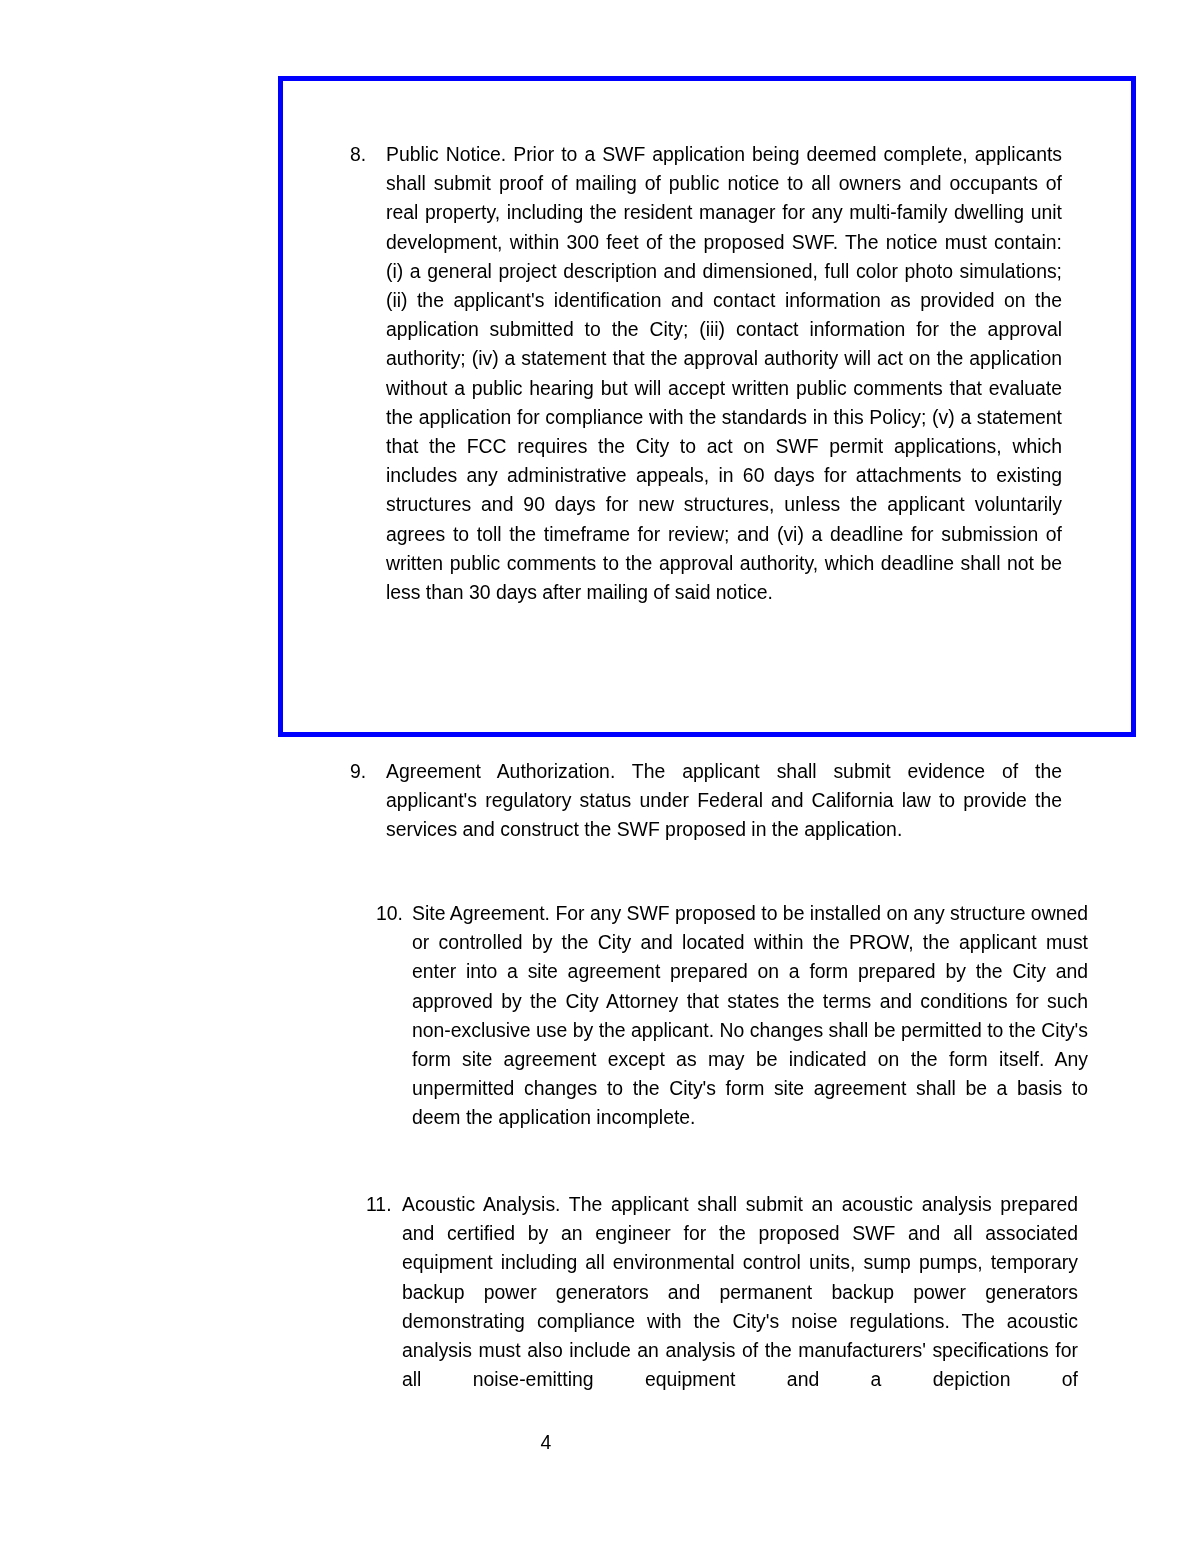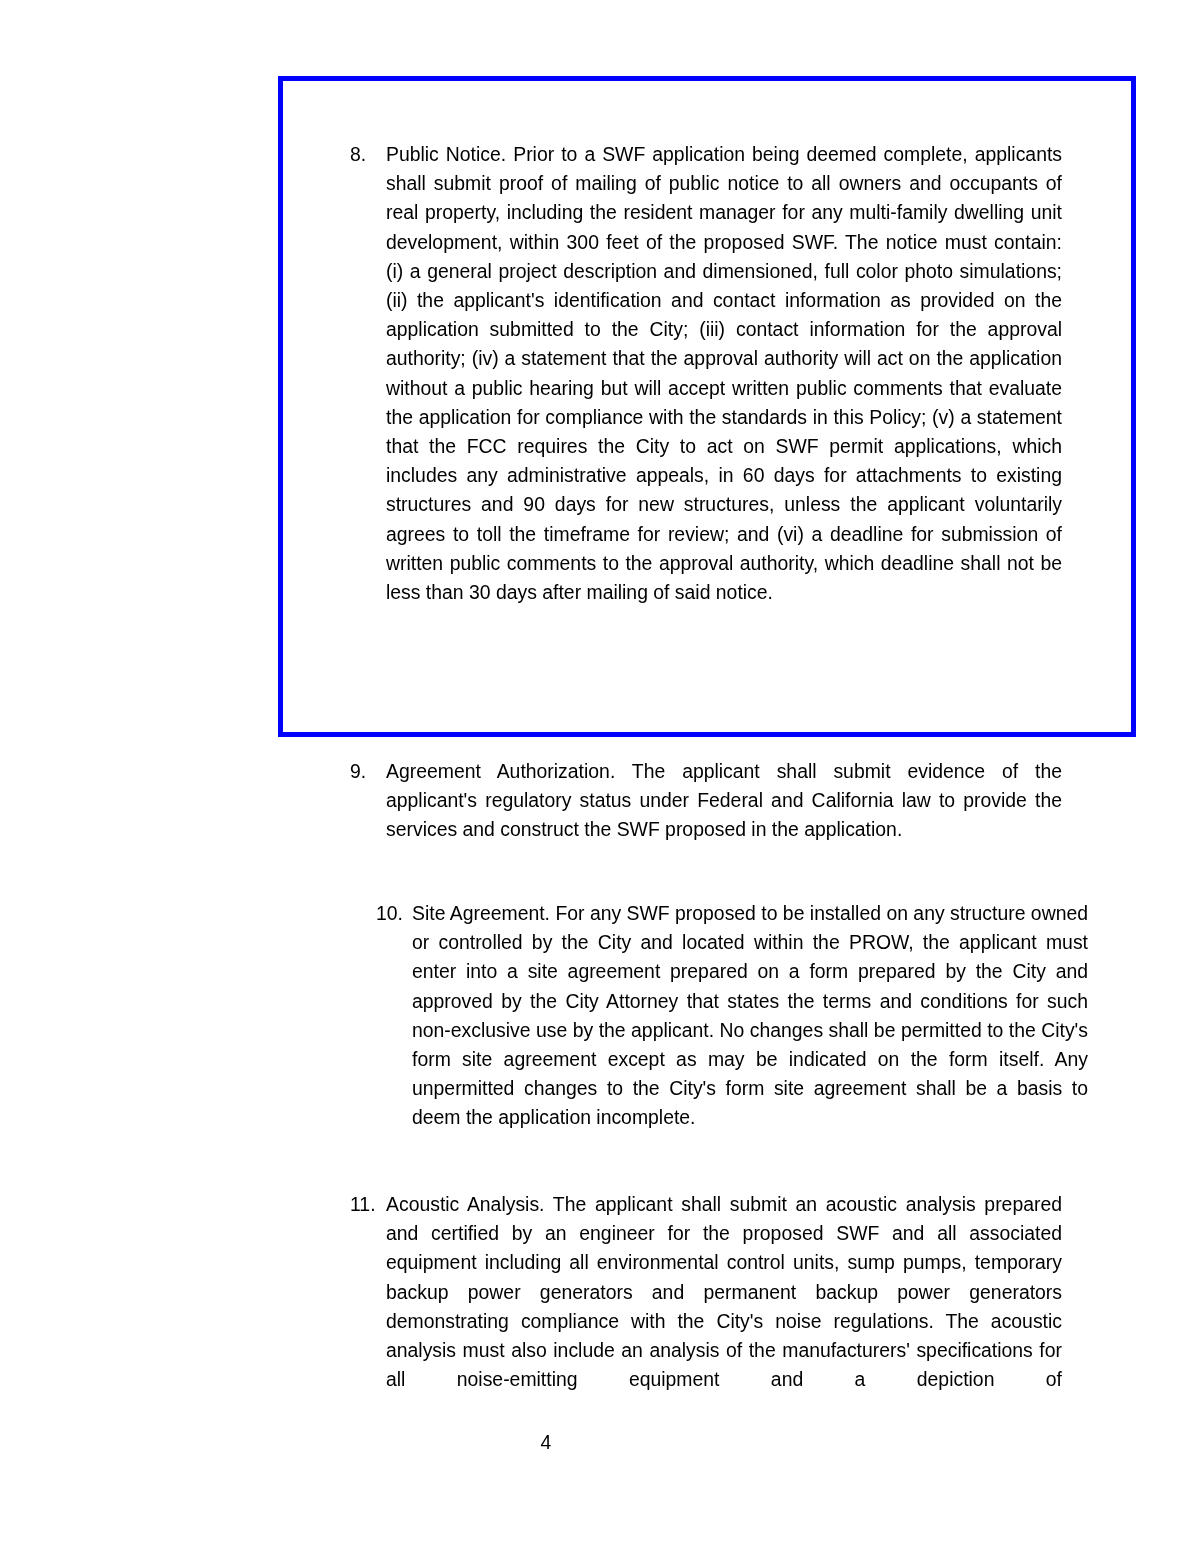--- a/index.html
+++ b/index.html
@@ -71,21 +71,21 @@
     top: 1428px;
     text-align: center;
     font-size: 19.4px;
     line-height: 29.2px;
   }
 
   
   #item-8  { position: absolute; left: 0; top: 140px; width: 712px; }
   #item-9  { position: absolute; left: 0; top: 757px; width: 712px; }
   #item-10 { position: absolute; left: 0; top: 899px; width: 712px; margin-left: 26px; }
-  #item-11 { position: absolute; left: 0; top: 1190px; width: 712px; }
+  #item-11 { position: absolute; left: 16px; top: 1190px; width: 712px; }
 
   
   .just p {
     margin: 0;
     text-align: justify;
     text-align-last: left;
   }
 </style>
 </head>
 <body>

